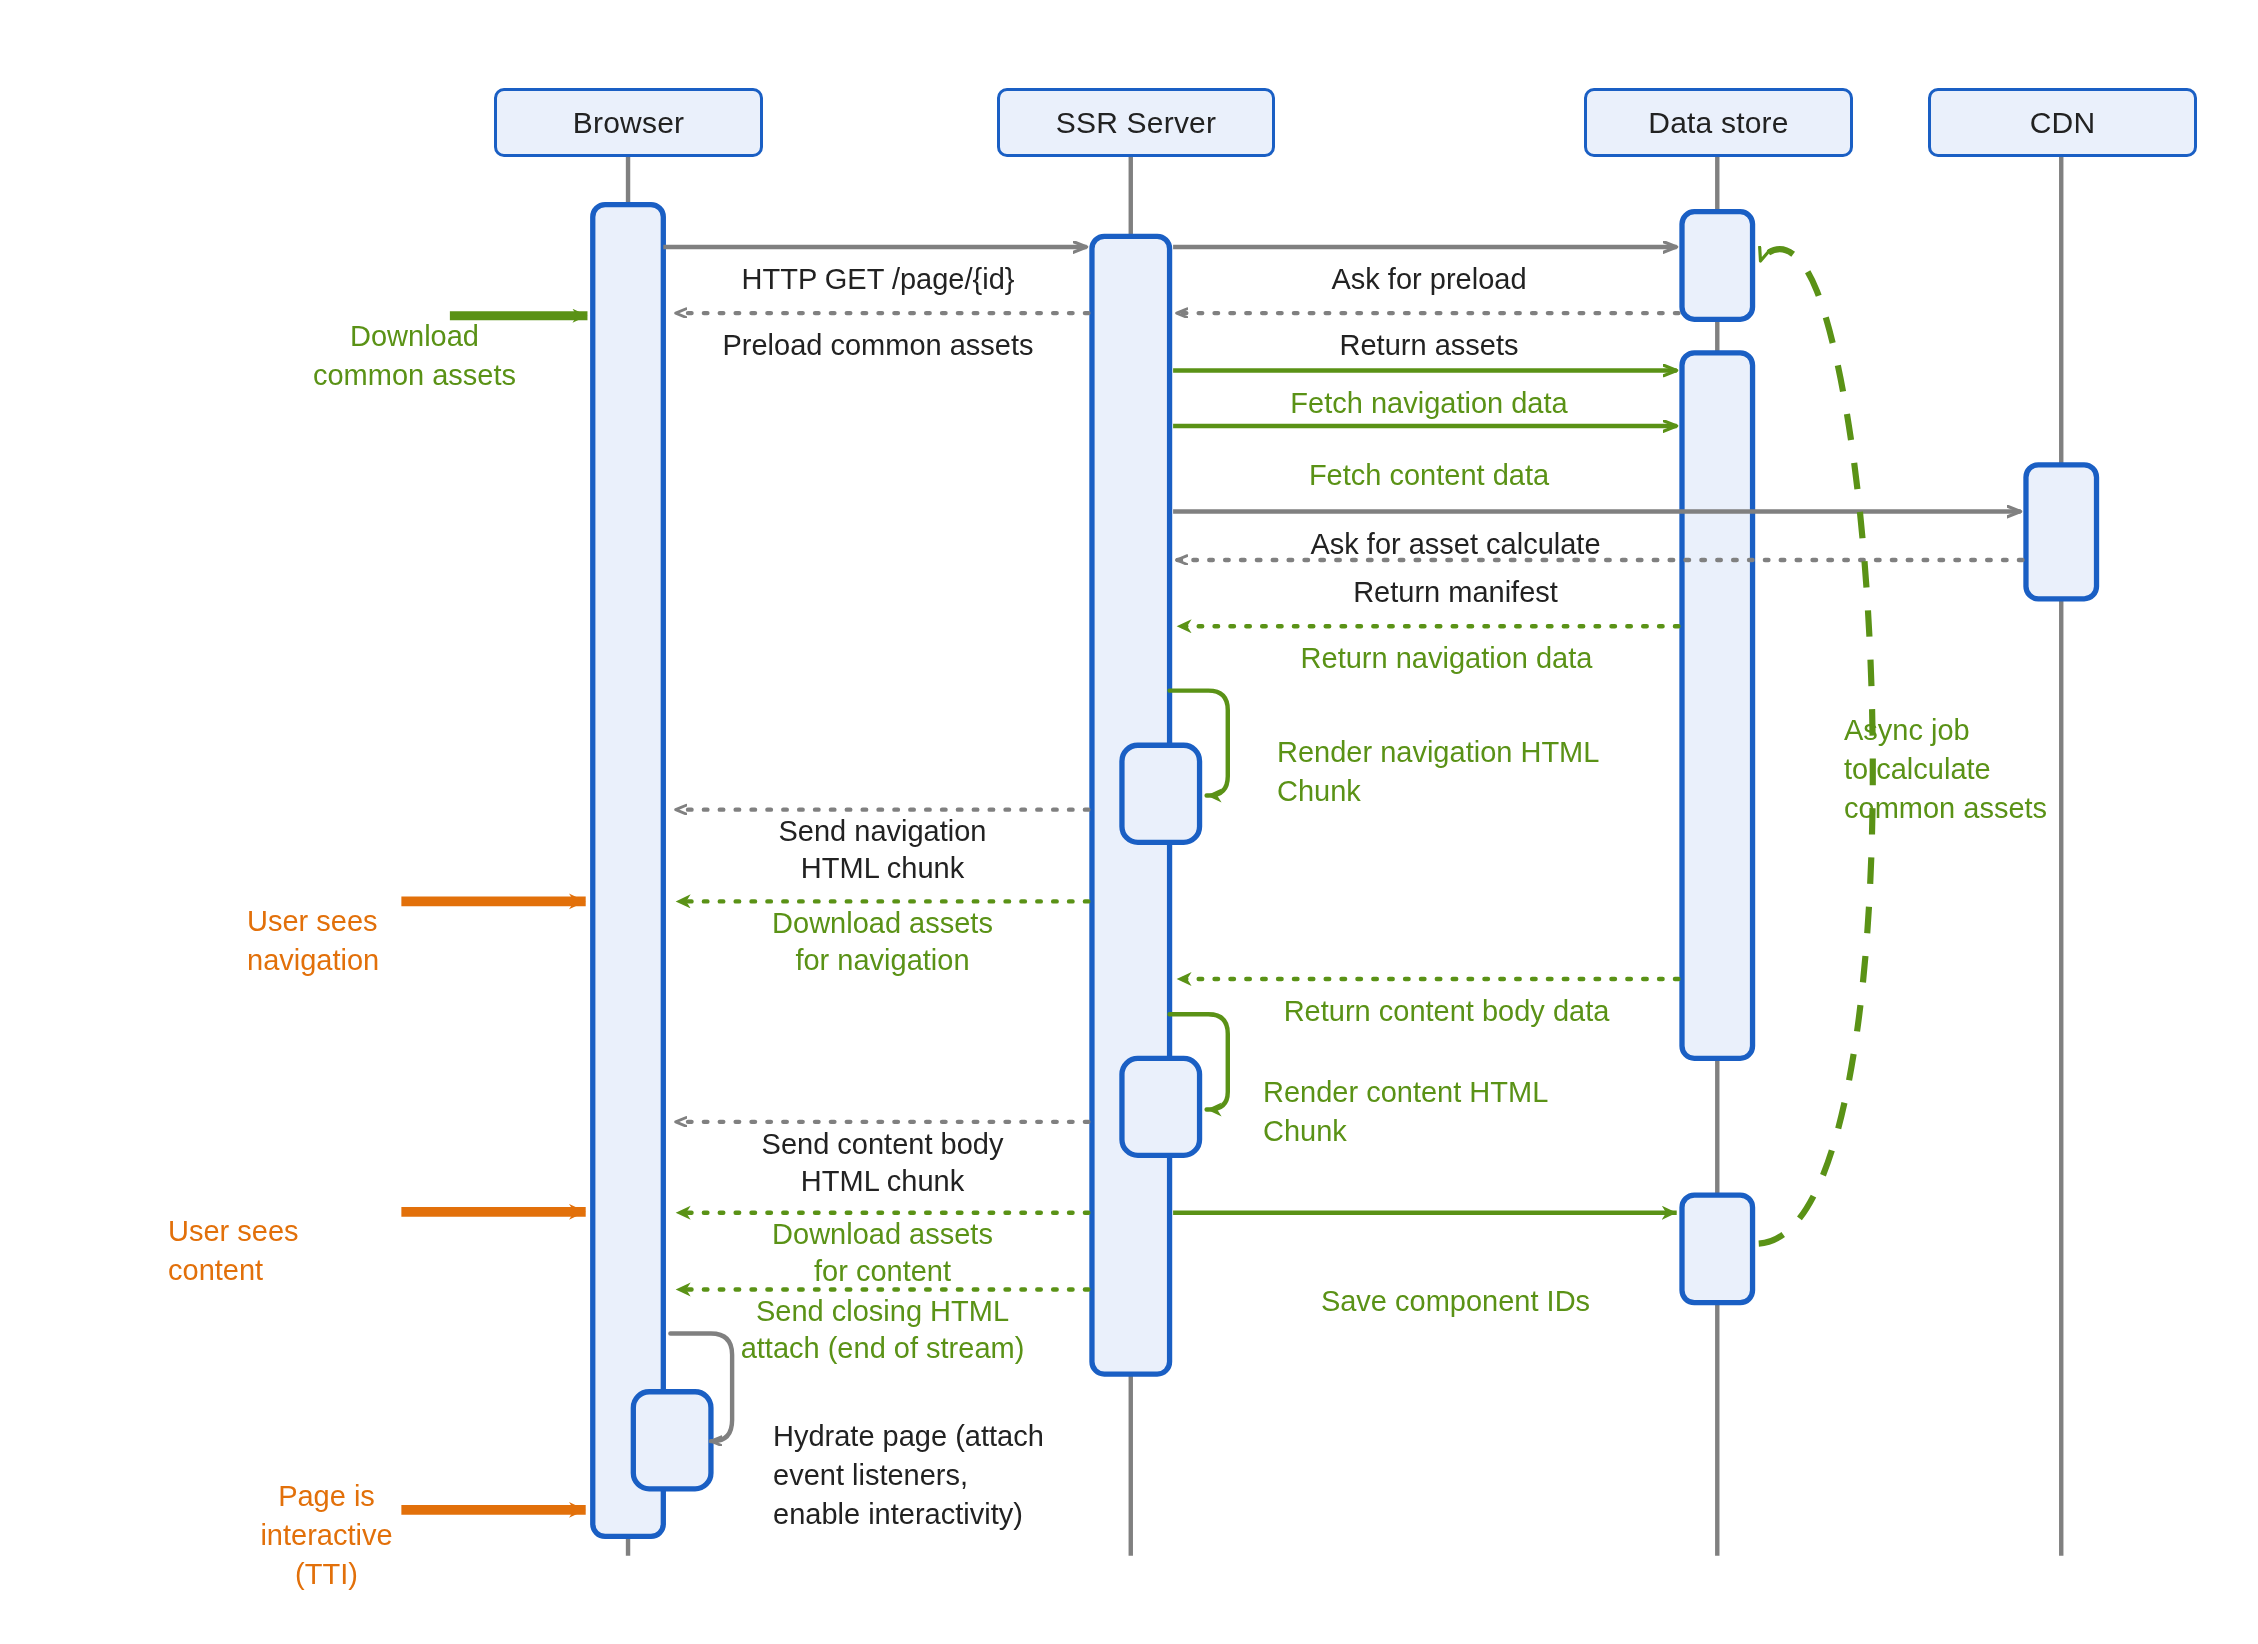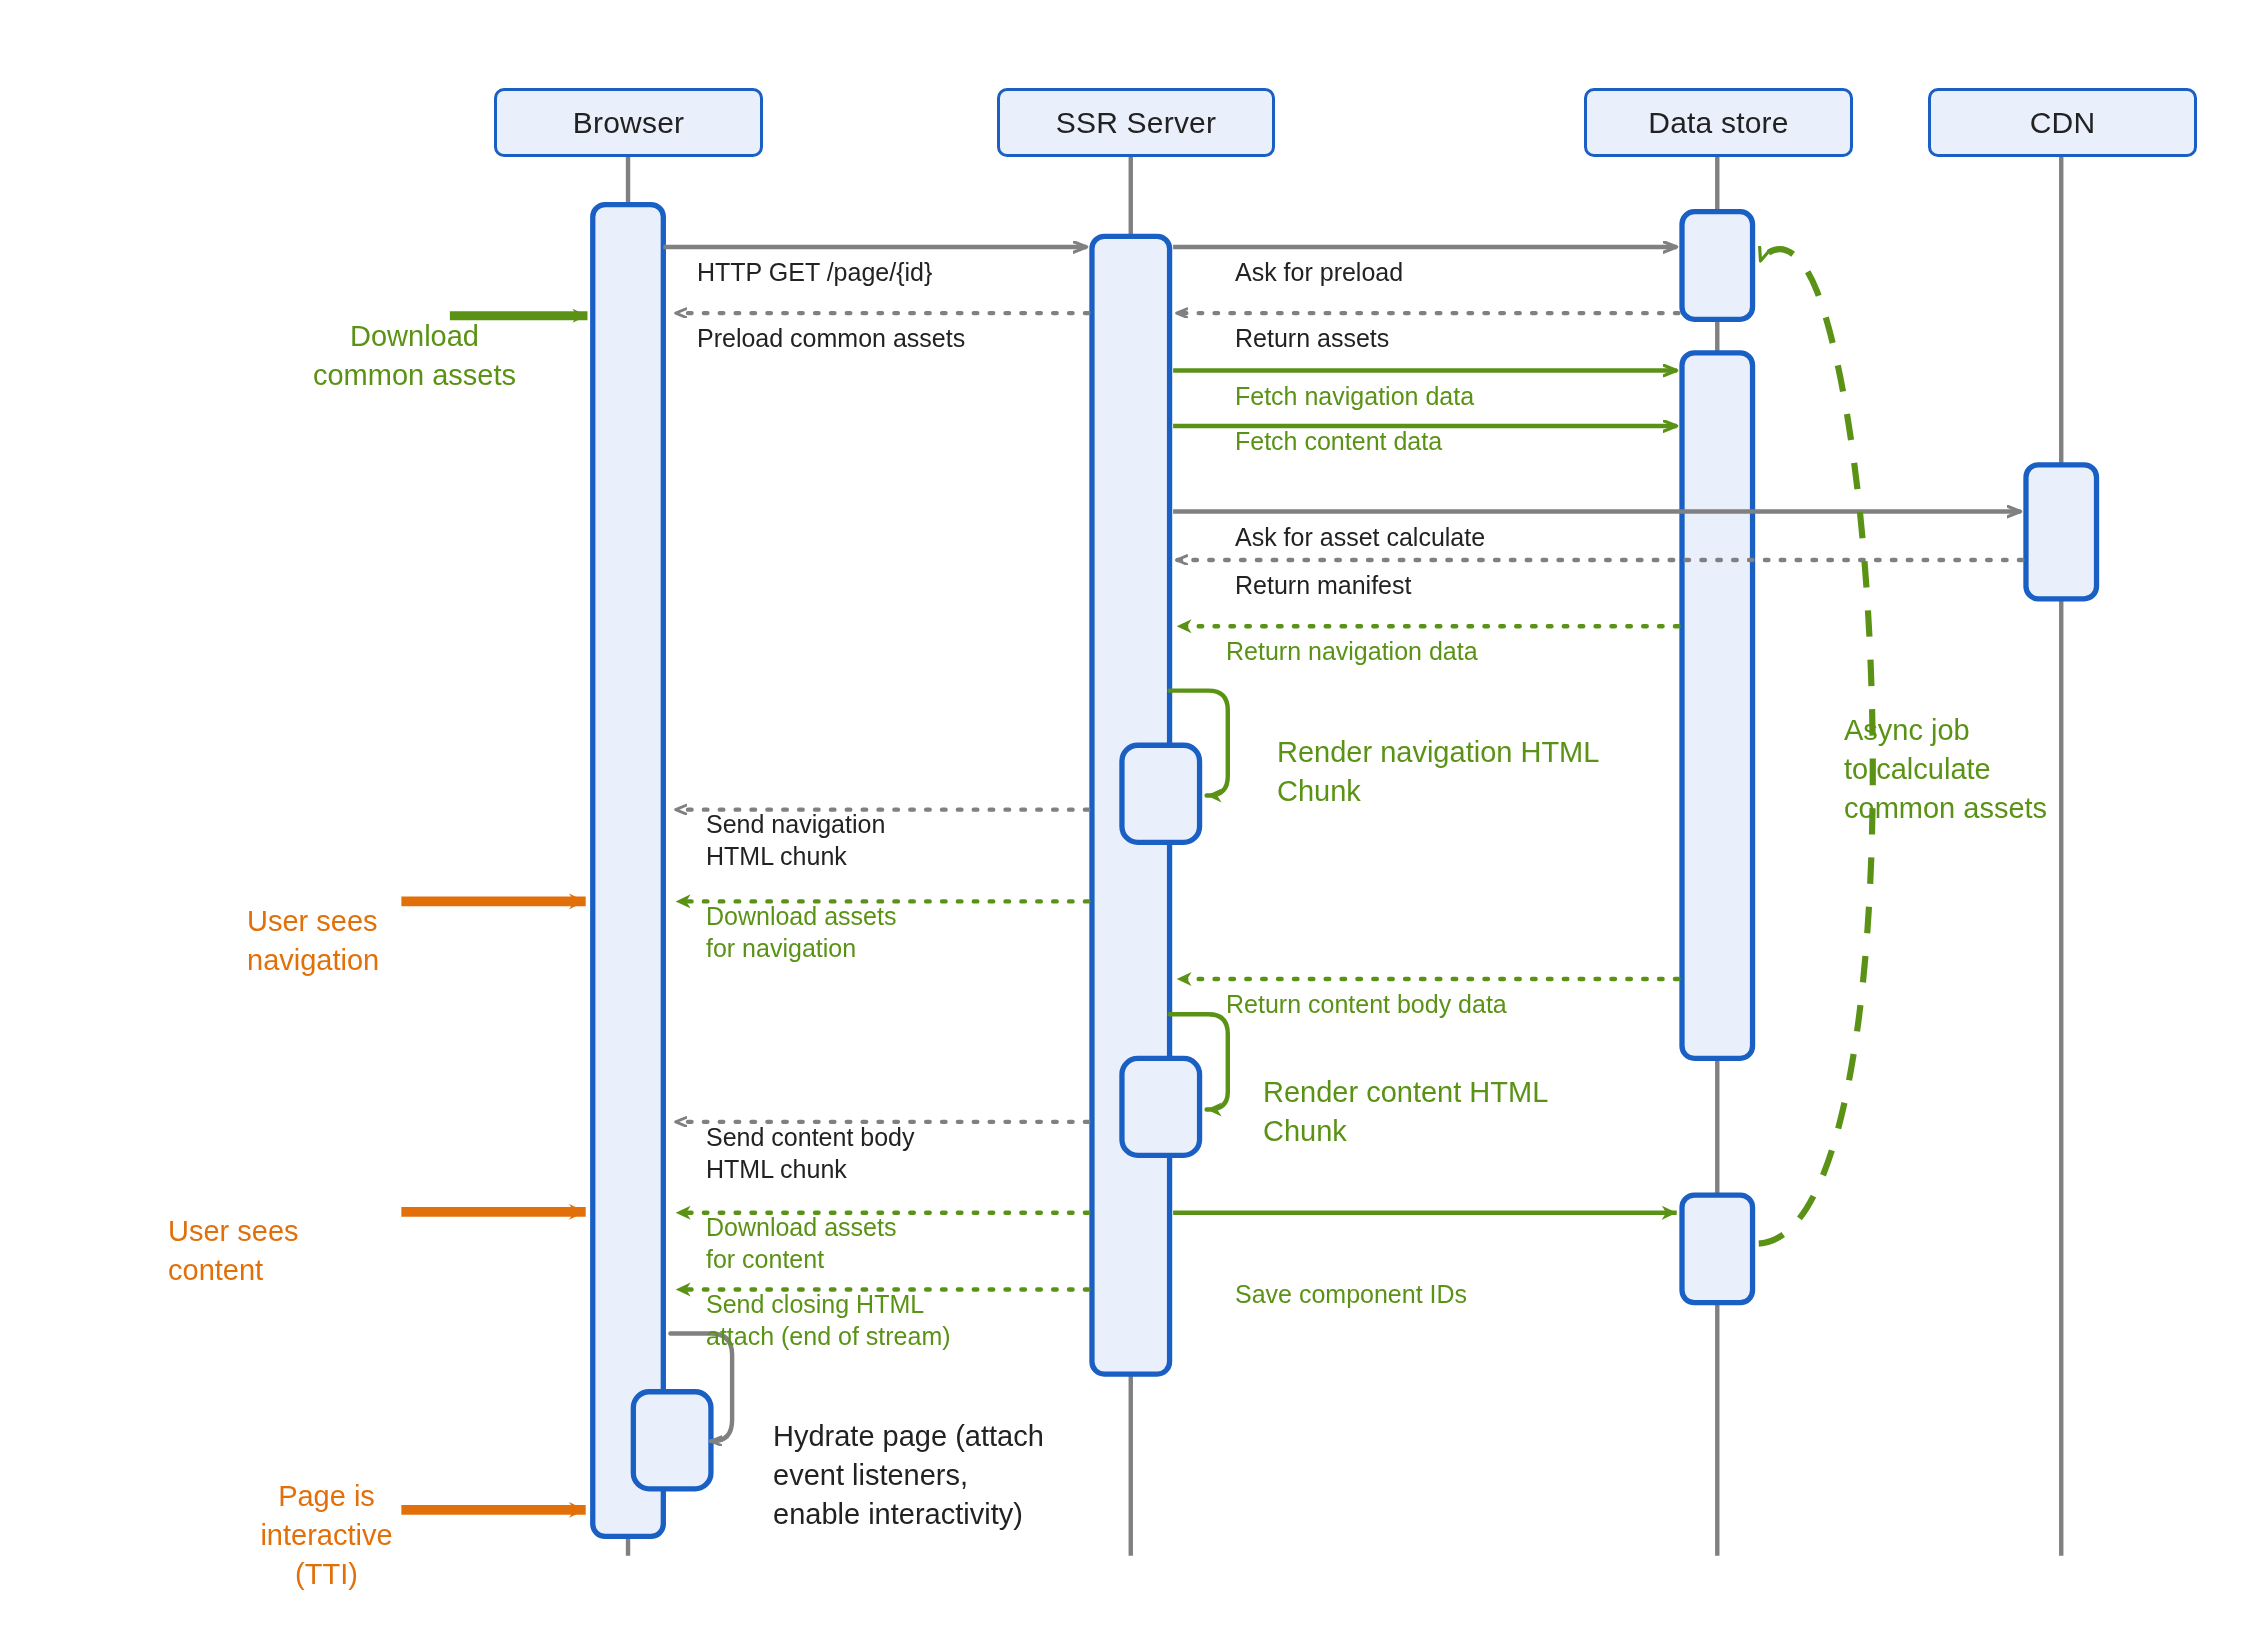--- a/index.html
+++ b/index.html
@@ -30,21 +30,22 @@
     display:flex;
     align-items:center;
     justify-content:center;
     font-size:30px;
     color:#222;
     letter-spacing:0.2px;
   }
   .msg-label{
     position:absolute;
     box-sizing:border-box;
-    font-size:25px;
+    text-align:center;
+    font-size:29px;
     line-height:1.28;
     color:#222;
     white-space:pre-line;
     pointer-events:none;
   }
   .msg-label.green{ color:#5a9216; }
   .note-label{
     position:absolute;
     box-sizing:border-box;
     font-size:29px;
@@ -174,21 +175,21 @@
   </div>
 
   <div class="msg-label" style="left:1235px; top:290px; width:388px;">
     <span>Return assets</span>
   </div>
 
   <div class="msg-label green" style="left:1235px; top:348px; width:388px;">
     <span>Fetch navigation data</span>
   </div>
 
-  <div class="msg-label green" style="left:1235px; top:393px; width:388px;">
+  <div class="msg-label green" style="left:1235px; top:420px; width:388px;">
     <span>Fetch content data</span>
   </div>
 
   <div class="msg-label" style="left:1235px; top:489px; width:441px;">
     <span>Ask for asset calculate</span>
   </div>
 
   <div class="msg-label" style="left:1235px; top:537px; width:441px;">
     <span>Return manifest</span>
   </div>

